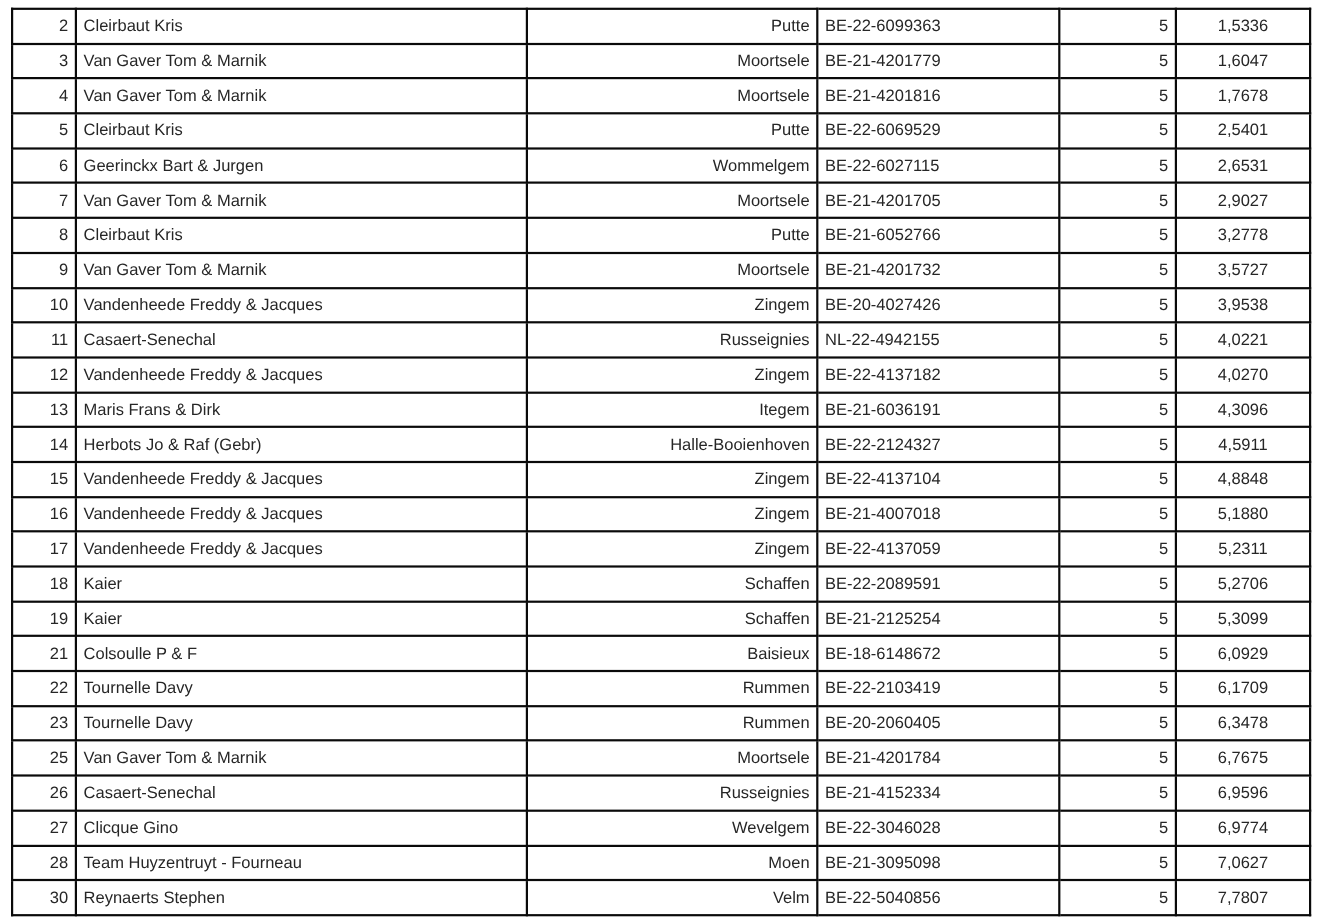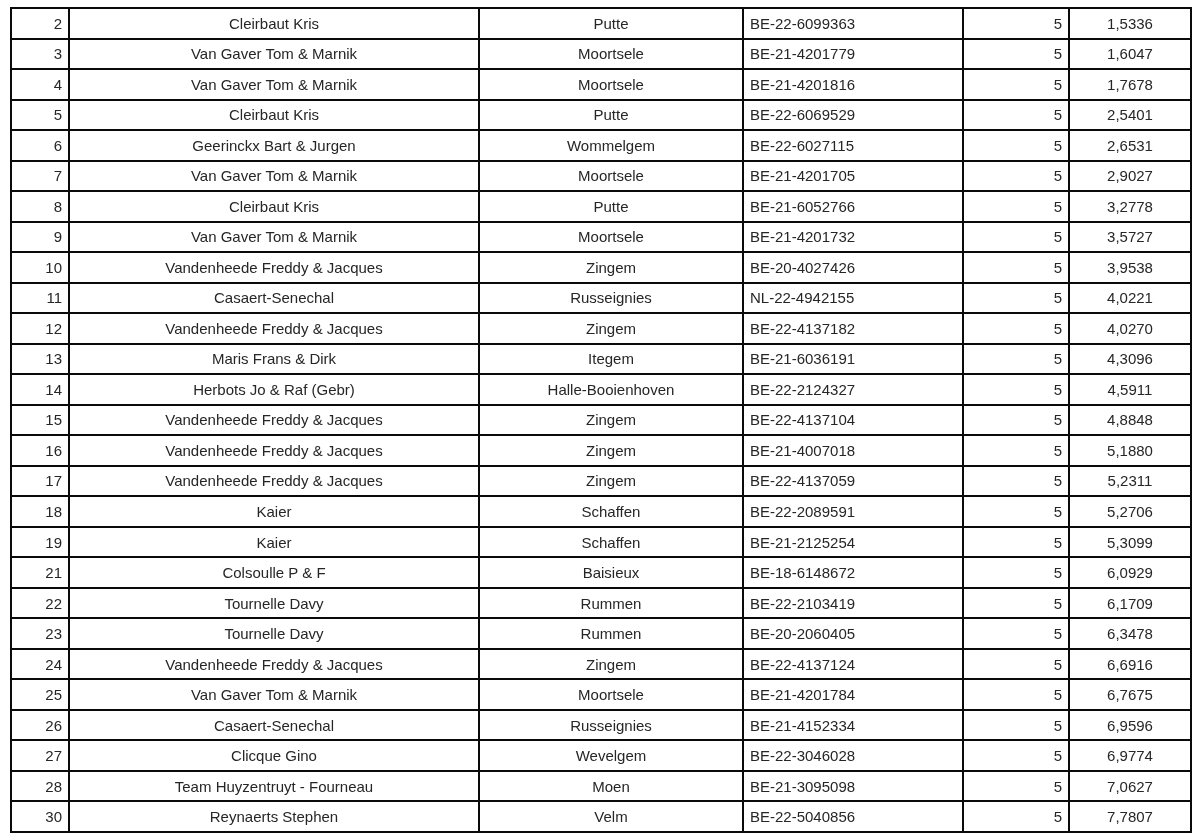--- a/index.html
+++ b/index.html
@@ -34,22 +34,22 @@
     border: 2px solid #0a0a0a;
     font-size: 15px;
     color: #262626;
     padding: 0 6px;
     white-space: nowrap;
     overflow: hidden;
     vertical-align: middle;
     line-height: 1;
   }
   td.col-rank  { text-align: right; padding-right: 3px; }
-  td.col-name  { text-align: center; margin-left: 48px; }
-  td.col-city  { text-align: center; }
+  td.col-name  { text-align: left; margin-left: 48px; }
+  td.col-city  { text-align: right; }
   td.col-ring  { text-align: left; margin-left: 28px; }
   td.col-count { text-align: right; padding-right: 5px; }
   td.col-coef  { text-align: center; padding-right: 4px; }
 </style>
 </head>
 <body>
 
 <div class="page">
   <div class="sheet">
     <table class="results">
@@ -224,28 +224,20 @@
   </tr>
           <tr>
     <td class="col-rank">23</td>
     <td class="col-name">Tournelle Davy</td>
     <td class="col-city">Rummen</td>
     <td class="col-ring">BE-20-2060405</td>
     <td class="col-count">5</td>
     <td class="col-coef">6,3478</td>
   </tr>
           <tr>
-    <td class="col-rank">24</td>
-    <td class="col-name">Vandenheede Freddy &amp; Jacques</td>
-    <td class="col-city">Zingem</td>
-    <td class="col-ring">BE-22-4137124</td>
-    <td class="col-count">5</td>
-    <td class="col-coef">6,6916</td>
-  </tr>
-          <tr>
     <td class="col-rank">25</td>
     <td class="col-name">Van Gaver Tom &amp; Marnik</td>
     <td class="col-city">Moortsele</td>
     <td class="col-ring">BE-21-4201784</td>
     <td class="col-count">5</td>
     <td class="col-coef">6,7675</td>
   </tr>
           <tr>
     <td class="col-rank">26</td>
     <td class="col-name">Casaert-Senechal</td>

